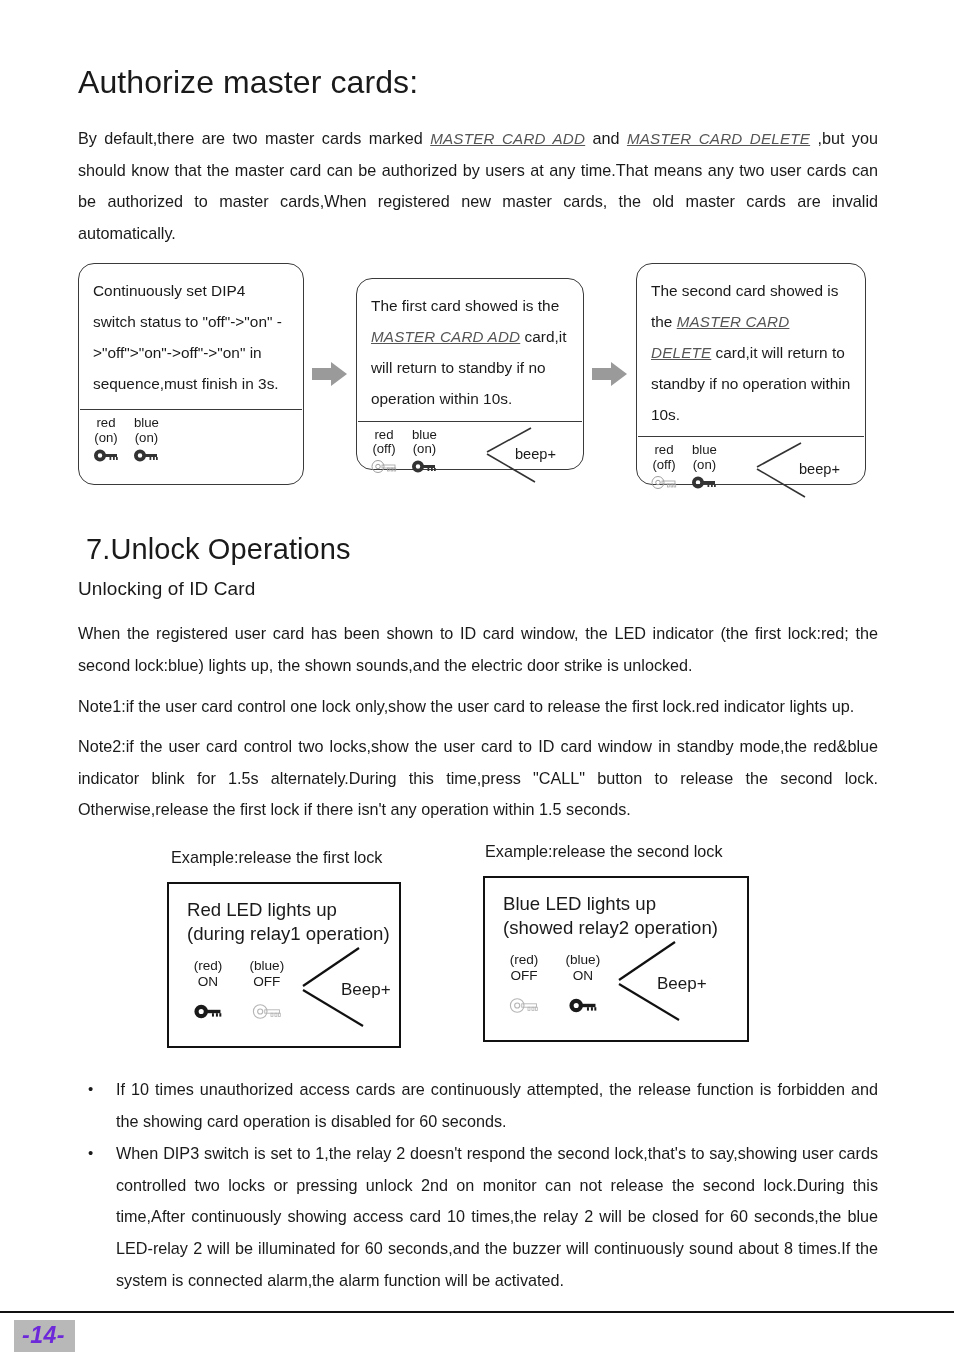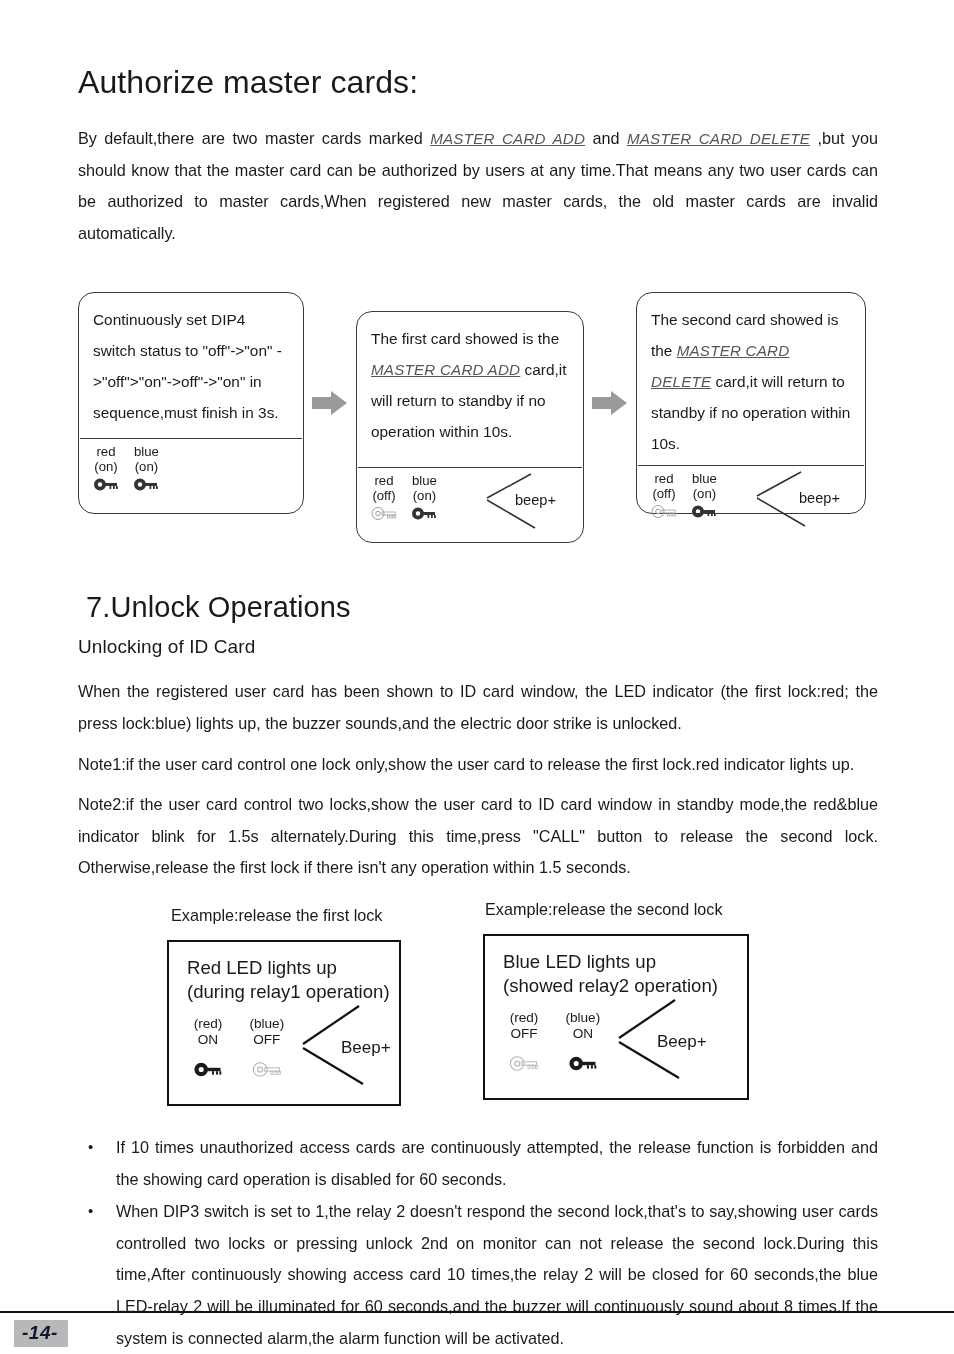--- a/index.html
+++ b/index.html
@@ -75,21 +75,21 @@
   }
   .flow-box {
     border: 1.6px solid #3a3a3a;
     border-radius: 16px;
     box-sizing: border-box;
     background: #fff;
     display: flex;
     flex-direction: column;
   }
   .flow-box.b1 { width: 226px; height: 222px; }
-  .flow-box.b2 { width: 228px; height: 232px; margin-top: 48px; }
+  .flow-box.b2 { width: 228px; height: 192px; }
   .flow-box.b3 { width: 230px; height: 222px; }
 
   .fb-text {
     padding: 12px 14px 6px 14px;
     font-size: 15.4px;
     line-height: 2.0;
     flex: 1;
   }
   .fb-divider {
     border-top: 1.2px solid #3a3a3a;
@@ -197,24 +197,24 @@
     top: 1311px;
     width: 954px;
     height: 0;
     border-top: 2.2px solid #111;
   }
   .page-num {
     position: absolute;
     left: 14px;
     top: 1320px;
     background: #b8b8b8;
-    color: #0f172a;
+    color: #6d28d9;
     font-style: italic;
     font-weight: bold;
-    font-size: 19px;
+    font-size: 23px;
     padding: 2px 10px 3px 8px;
     letter-spacing: 0.5px;
   }
 </style>
 </head>
 <body>
 
 <div class="page">
   <div class="content">
 
@@ -347,21 +347,21 @@
             <span class="beep-label" style="left:44px; top:22px;">beep+</span>
           </span>
         </div>
       </div>
 
     </div>
 
     <h1 class="big-title" style="margin-top:48px;">7.Unlock Operations</h1>
     <h3 class="sub-title">Unlocking of ID Card</h3>
 
-    <p class="body">When the registered user card has been shown to ID card window, the LED indicator (the first lock:red; the press lock:blue) lights up, the buzzer sounds,and the electric door strike is unlocked.</p>
+    <p class="body">When the registered user card has been shown to ID card window, the LED indicator (the first lock:red; the second lock:blue) lights up, the shown sounds,and the electric door strike is unlocked.</p>
     <p class="body">Note1:if the user card control one lock only,show the user card to release the first lock.red indicator lights up.</p>
     <p class="body">Note2:if the user card control two locks,show the user card to ID card window in standby mode,the red&amp;blue indicator blink for 1.5s alternately.During this time,press "CALL" button to release the second lock. Otherwise,release the first lock if there isn't any operation within 1.5 seconds.</p>
 
     <div class="examples">
 
       <span class="ex-label" style="left:93px; top:0px;">Example:release the first lock</span>
       <span class="ex-label" style="left:407px; top:-6px;">Example:release the second lock</span>
 
       <div class="ex-box" style="left:89px; top:34px; width:234px; height:166px;">
         <div class="ex-title">

